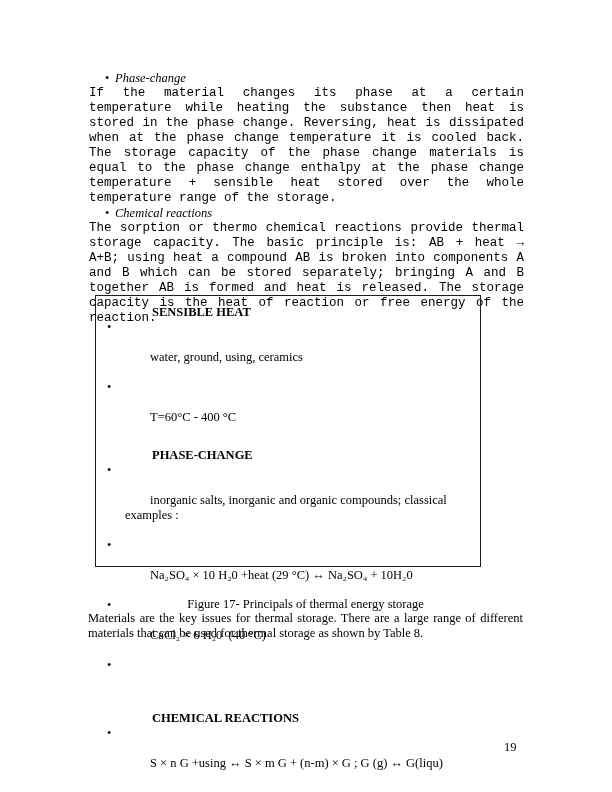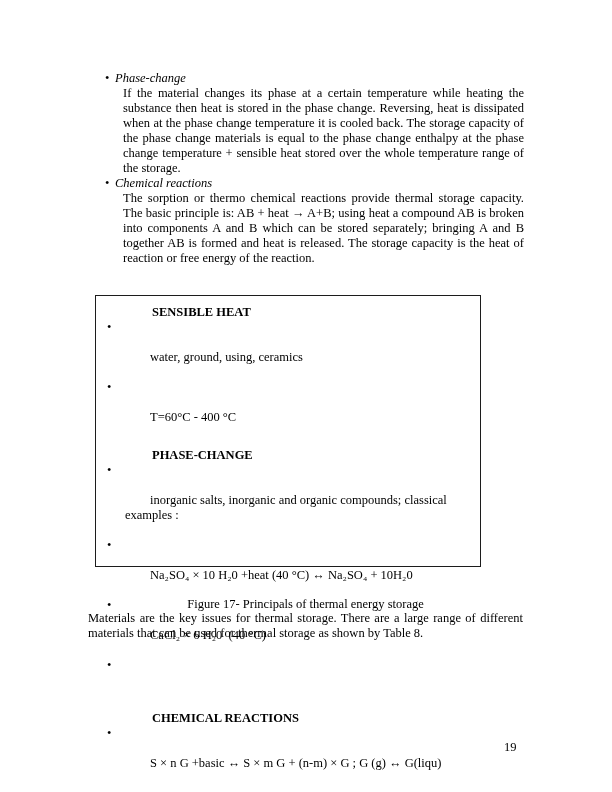--- a/index.html
+++ b/index.html
@@ -29,22 +29,22 @@
     padding-left: 26px;
     font-style: italic;
   }
   .bullet-marker {
     position: absolute;
     left: 16px;
     top: 0;
     font-style: normal;
   }
   .bullet-body {
-    margin-left: 34px;
     text-align: justify;
+    font-family: Liberation Mono, monospace;
   }
   .figure-box {
     position: absolute;
     left: 95px;
     top: 295px;
     width: 386px;
     height: 272px;
     border: 1px solid #1c1c1c;
     padding: 9px 10px 0 9px;
     box-sizing: border-box;
@@ -126,36 +126,36 @@
     </div>
 
     <div class="fig-section">
       <div class="fig-title">PHASE-CHANGE</div>
       <div class="fig-item">
         <span class="fig-marker">•</span>
         <span>inorganic salts, inorganic and organic compounds; classical examples :</span>
       </div>
       <div class="fig-item">
         <span class="fig-marker">•</span>
-        <span>Na₂SO₄ × 10 H₂0 +heat (40 °C) ↔ Na₂SO₄ + 10H₂0</span>
+        <span>Na₂SO₄ × 10 H₂0 +heat (29 °C) ↔ Na₂SO₄ + 10H₂0</span>
       </div>
       <div class="fig-item">
         <span class="fig-marker">•</span>
         <span>CaCl₂ × 6 H₂0  (40 °C)</span>
       </div>
       <div class="fig-item">
         <span class="fig-marker">•</span>
       </div>
     </div>
 
     <div class="fig-section">
       <div class="fig-title">CHEMICAL REACTIONS</div>
       <div class="fig-item">
         <span class="fig-marker">•</span>
-        <span>S × n G +basic ↔ S × m G + (n-m) × G ; G (g) ↔ G(liqu)</span>
+        <span>S × n G +using ↔ S × m G + (n-m) × G ; G (g) ↔ G(liqu)</span>
       </div>
 
     </div>
 
   </div>
 
   <div class="caption">Figure 17- Principals of thermal energy storage</div>
 
   <div class="closing">Materials are the key issues for thermal storage. There are a large range of different materials that can be used for thermal storage as shown by Table 8.</div>
 

